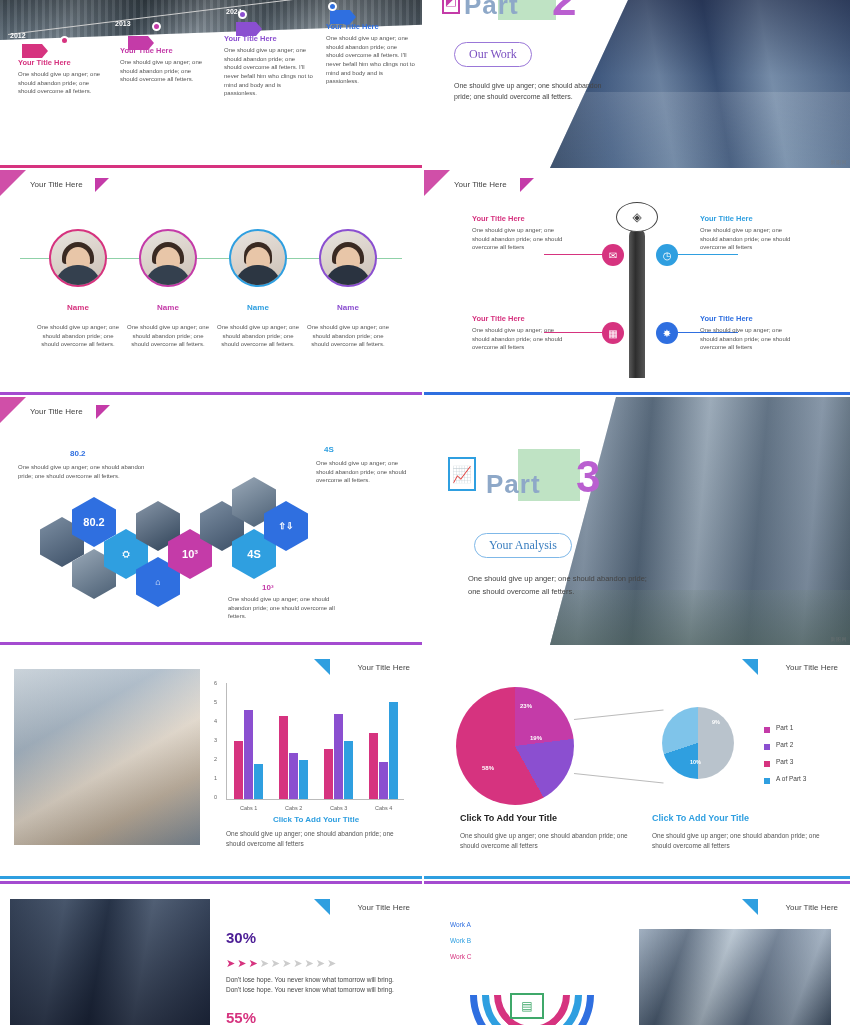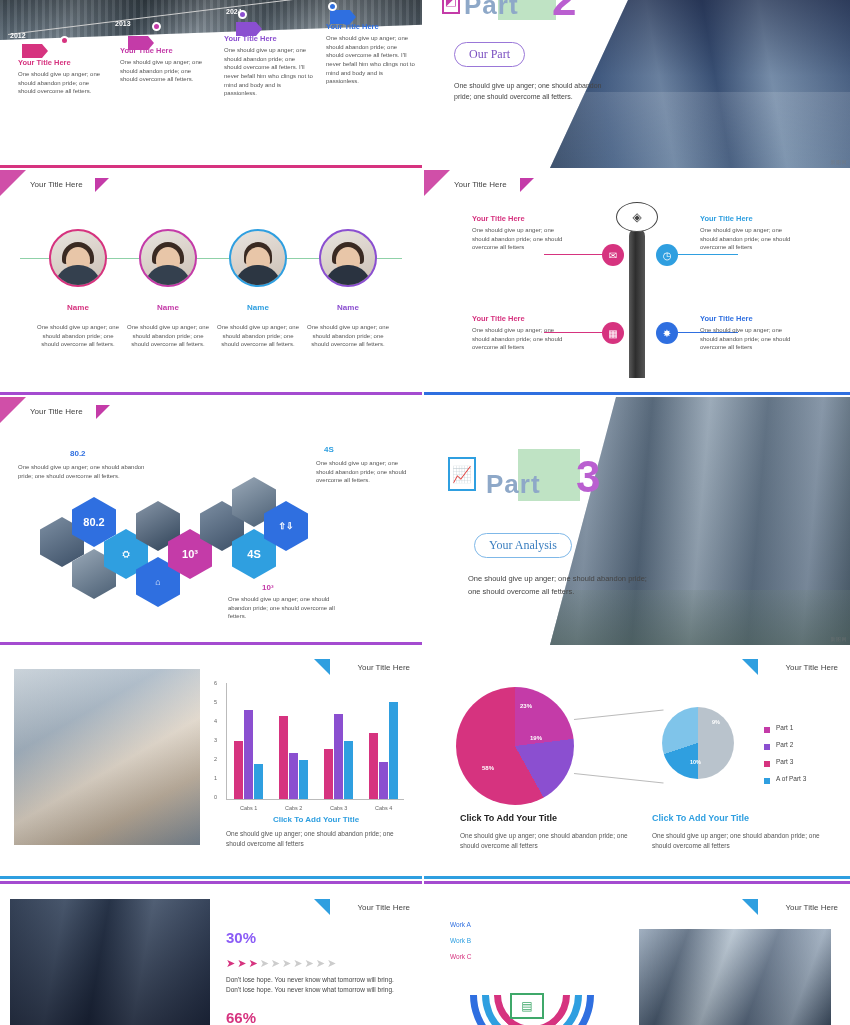--- a/index.html
+++ b/index.html
@@ -289,21 +289,21 @@
 
   <div class="slide" id="s2">
     <div class="pic"></div>
 
     <div style="position:absolute; left:18px; top:-14px; width:18px; height:28px; border:2px solid #c43ba8; color:#c43ba8; font-size:13px; text-align:center; line-height:26px;">◩</div>
     <div class="greenbox" style="left:74px; top:-20px; width:58px; height:40px;"></div>
     <div style="position:absolute; left:40px; top:-10px;" class="part-word">Part</div>
     <div style="position:absolute; left:128px; top:-22px;" class="part-num">2</div>
 
     <div style="position:absolute; left:30px; top:42px;">
-      <span class="pillbox">Our Part</span>
+      <span class="pillbox">Our Work</span>
     </div>
 
     <div style="position:absolute; left:30px; top:80px; width:150px; font-size:7px; line-height:1.6; color:#444;">One should give up anger; one should abandon pride; one should overcome all fetters.</div>
 
     <div class="wm">新图网</div>
   </div>
 
   <div class="slide" id="s3">
     <div class="corner-tri" style="border-top-width:26px;border-right-width:26px;"></div>
     <div class="title-small" style="left:30px; top:10px;">Your Title Here</div>
@@ -510,29 +510,29 @@
     <div style="position:absolute; left:228px; top:184px; width:170px; font-size:6.5px; line-height:1.6; color:#555;">One should give up anger; one should abandon pride; one should overcome all fetters</div>
 
     <div class="bottom-bar blue"></div>
   </div>
 
   <div class="slide" id="s9">
     <div class="pic"></div>
     <div style="position:absolute; right:92px; top:18px; width:0;height:0;border-top:16px solid #2f9fe0;border-left:16px solid transparent;"></div>
     <div class="title-small" style="right:12px; top:22px;">Your Title Here</div>
 
-    <div style="position:absolute; left:226px; top:48px; font-size:15px; font-weight:bold; color:#8b5cf6;">30%</div>
+    <div style="position:absolute; left:226px; top:48px; font-size:15px; font-weight:bold; color:#4c1d95;">30%</div>
 
     <div style="position:absolute; left:226px; top:72px; width:170px;">
       <span style="color:#d6337f; font-size:11px; letter-spacing:2px;">➤➤➤</span><span style="color:#ccc; font-size:11px; letter-spacing:2px;">➤➤➤➤➤➤➤</span>
     </div>
 
     <div style="position:absolute; left:226px; top:94px; width:174px; font-size:6.5px; line-height:1.6; color:#444;">Don't lose hope. You never know what tomorrow will bring. Don't lose hope. You never know what tomorrow will bring.</div>
 
-    <div style="position:absolute; left:226px; top:128px; font-size:15px; font-weight:bold; color:#d6337f;">66%</div>
+    <div style="position:absolute; left:226px; top:128px; font-size:15px; font-weight:bold; color:#d6337f;">55%</div>
 
     <div class="top-bar blue"></div>
   </div>
 
   <div class="slide" id="s10">
     <div style="position:absolute; right:92px; top:18px; width:0;height:0;border-top:16px solid #2f9fe0;border-left:16px solid transparent;"></div>
     <div class="title-small" style="right:12px; top:22px;">Your Title Here</div>
 
     <div class="pic"></div>
 

